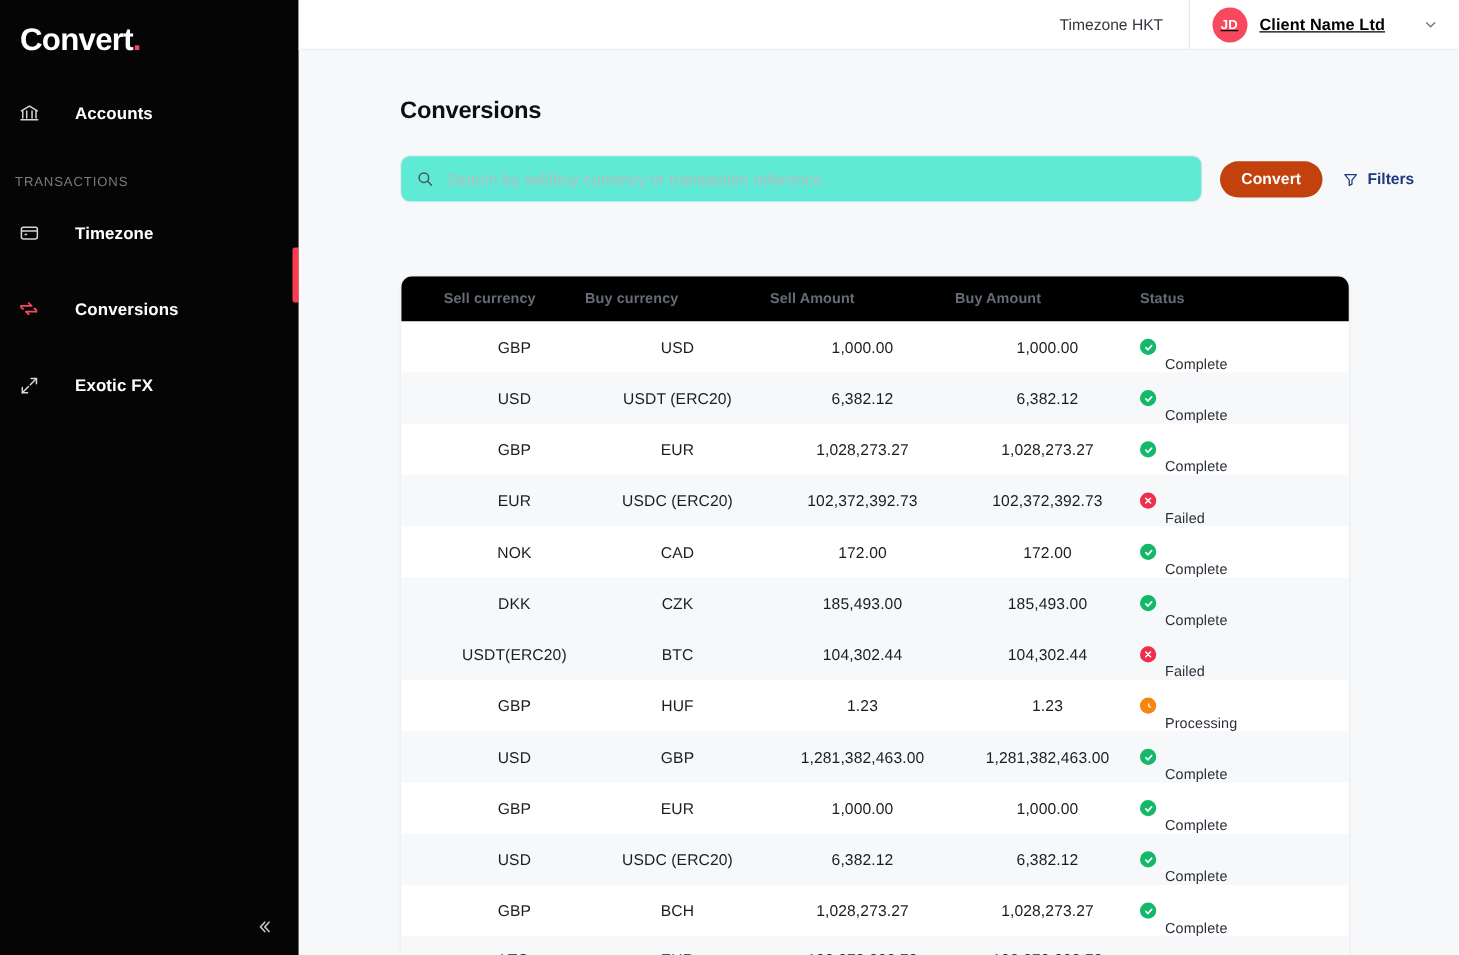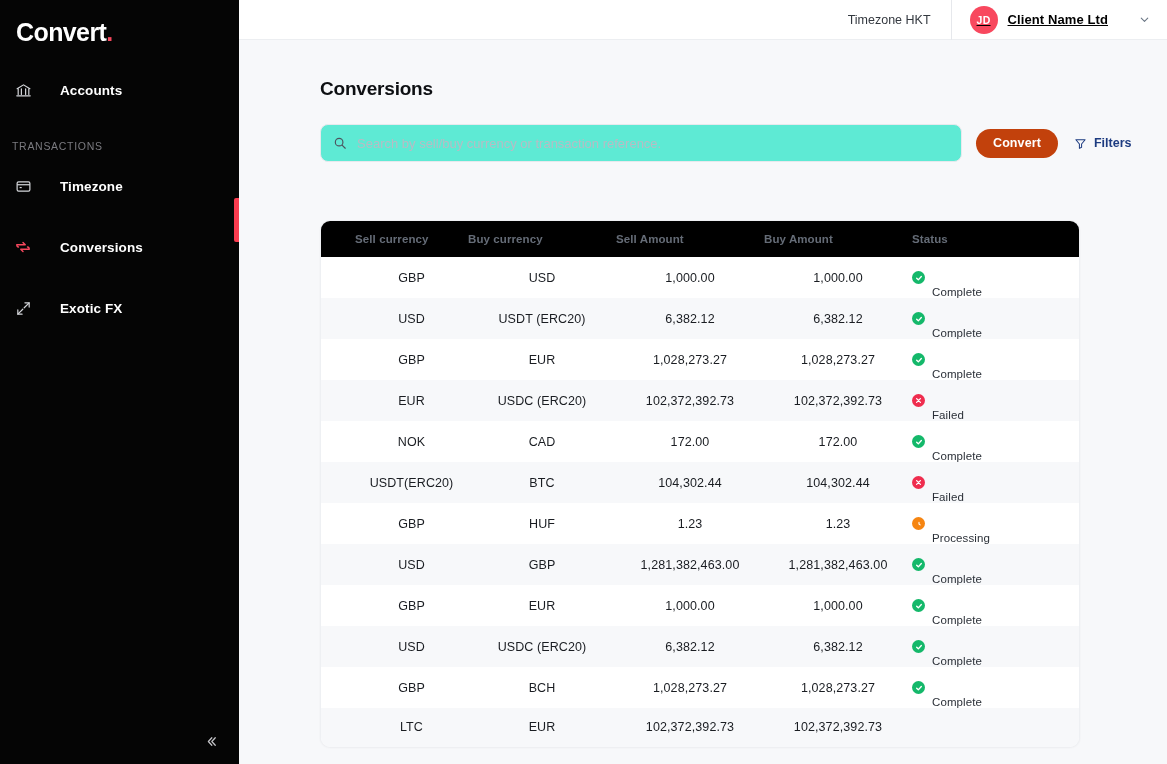--- a/index.html
+++ b/index.html
@@ -527,20 +527,36 @@
                     <span class="status-dot complete">
                       <svg width="8" height="8" viewBox="0 0 24 24" fill="none" stroke="#ffffff" stroke-width="4" stroke-linecap="round" stroke-linejoin="round">
                         <path d="M5 12.5l5 5 9-10"></path>
                       </svg>
                     </span>
                     <span class="status-label">Complete</span>
                   </span>
                 </td>
               </tr>
               <tr class="alt">
+                <td class="c1">DKK</td>
+                <td class="c2">CZK</td>
+                <td class="c3">185,493.00</td>
+                <td class="c4">185,493.00</td>
+                <td class="c5">
+                  <span class="status-cell">
+                    <span class="status-dot complete">
+                      <svg width="8" height="8" viewBox="0 0 24 24" fill="none" stroke="#ffffff" stroke-width="4" stroke-linecap="round" stroke-linejoin="round">
+                        <path d="M5 12.5l5 5 9-10"></path>
+                      </svg>
+                    </span>
+                    <span class="status-label">Complete</span>
+                  </span>
+                </td>
+              </tr>
+              <tr class="alt">
                 <td class="c1">USDT(ERC20)</td>
                 <td class="c2">BTC</td>
                 <td class="c3">104,302.44</td>
                 <td class="c4">104,302.44</td>
                 <td class="c5">
                   <span class="status-cell">
                     <span class="status-dot failed">
                       <svg width="7" height="7" viewBox="0 0 24 24" fill="none" stroke="#ffffff" stroke-width="4.4" stroke-linecap="round">
                         <path d="M5.5 5.5l13 13M18.5 5.5l-13 13"></path>
                       </svg>

